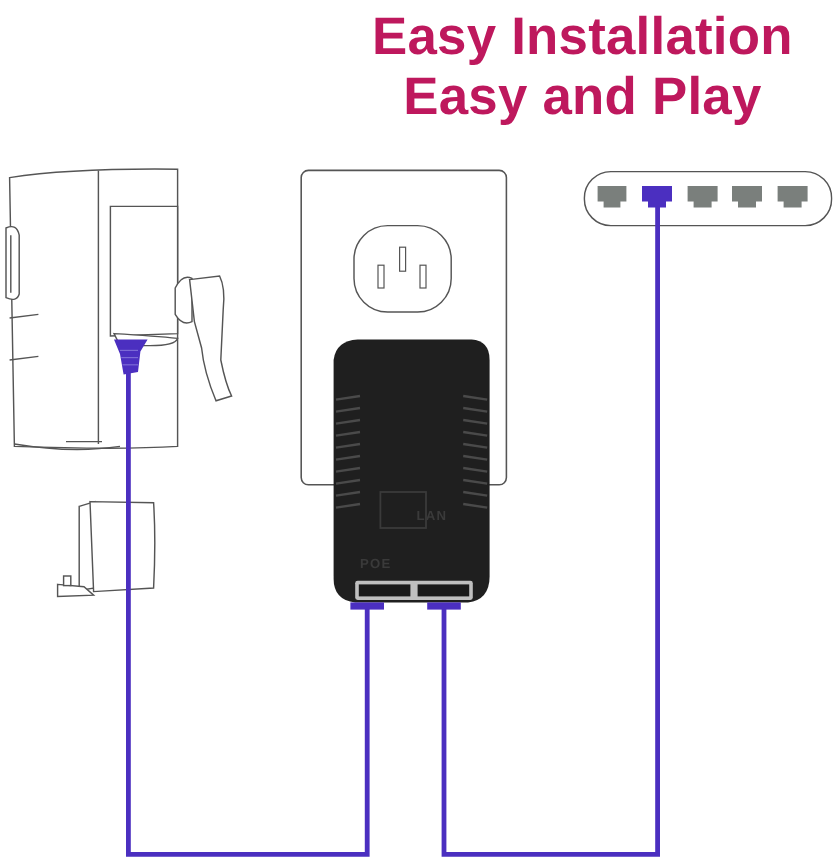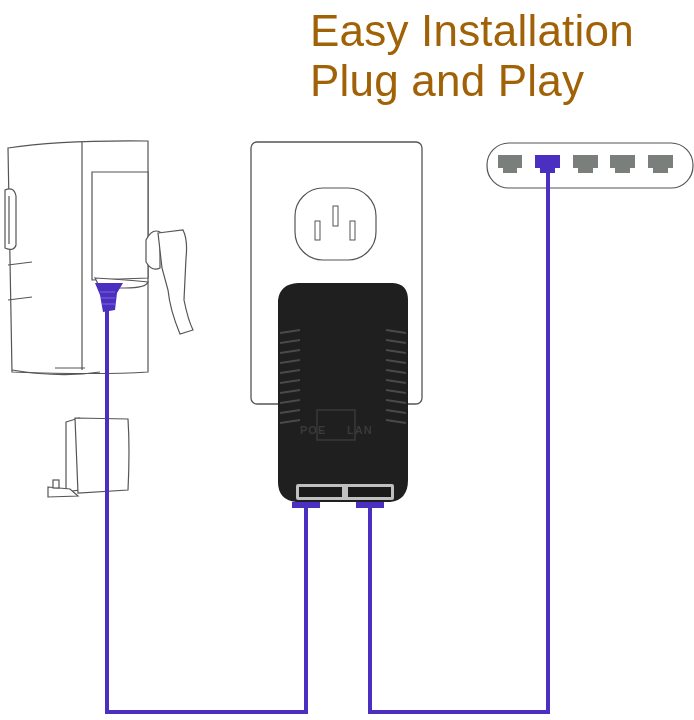--- a/index.html
+++ b/index.html
@@ -1,30 +1,30 @@
 <!DOCTYPE html>
 <html><head>
 <meta charset="utf-8">
 <style>
   html, body { margin: 0; padding: 0; background: #ffffff; }
   body { width: 694px; height: 720px; position: relative; overflow: hidden;
          font-family: "Liberation Sans", sans-serif; }
   .title { position: absolute; left: 310px; top: 6px; margin: 0;
-           font-family: "Liberation Sans", sans-serif; font-weight: 400;
-           font-size: 44px; line-height: 50px; color: #a16207; letter-spacing: 0.2px; }
+           font-family: "Liberation Sans", sans-serif; font-weight: 700;
+           font-size: 44px; line-height: 50px; color: #be185d; letter-spacing: 0.2px; text-align: center; }
   .diagram { position: absolute; left: 0; top: 0; width: 694px; height: 720px; }
   .port-label { position: absolute; font-family: "Liberation Sans", sans-serif; font-size: 11px;
                 font-weight: 700; color: #3a3a3a; letter-spacing: 1px; }
 </style>
 </head>
 <body>
 
 <h1 class="title">
   <span>Easy Installation</span><br>
-  <span>Plug and Play</span>
+  <span>Easy and Play</span>
 </h1>
 
 <svg class="diagram" viewBox="0 0 694 720" xmlns="http://www.w3.org/2000/svg">
 
   <g fill="#fff" stroke="#555" stroke-width="1.2">
 
     <path d="M8 148 Q60 140 148 141 L148 372 Q100 375 12 372 Z"></path>
     <line x1="82" y1="142" x2="82" y2="370"></line>
 
     <path d="M92 172 L148 172 L148 278 L92 280 Z"></path>
@@ -121,14 +121,14 @@
 
     <path d="M107 310 L107 712 L306 712 L306 505"></path>
 
     <path d="M370 505 L370 712 L548 712 L548 172"></path>
   </g>
 
   <rect x="292" y="502" width="28" height="6" fill="#4b2fc0"></rect>
   <rect x="356" y="502" width="28" height="6" fill="#4b2fc0"></rect>
 </svg>
 
-<span class="port-label" style="left:300px; top:424px;text-align:center;">POE</span>
+<span class="port-label" style="left:300px; top:464px;text-align:center;">POE</span>
 <span class="port-label" style="left:347px; top:424px;">LAN</span>
 
 </body></html>

